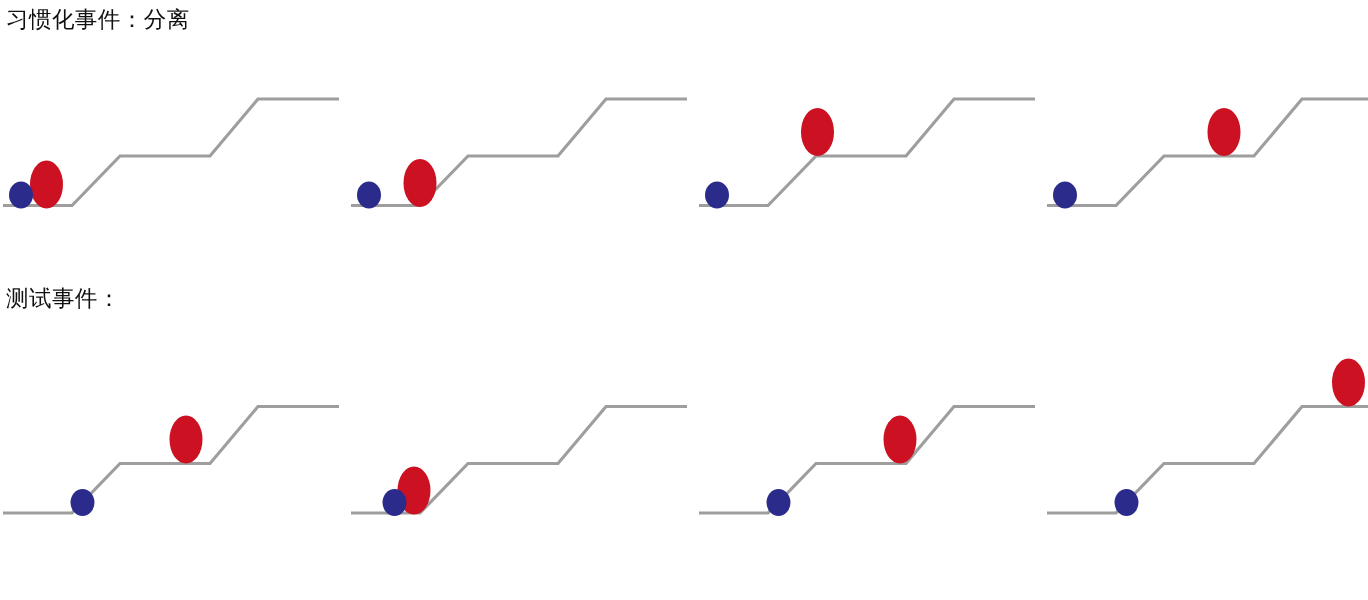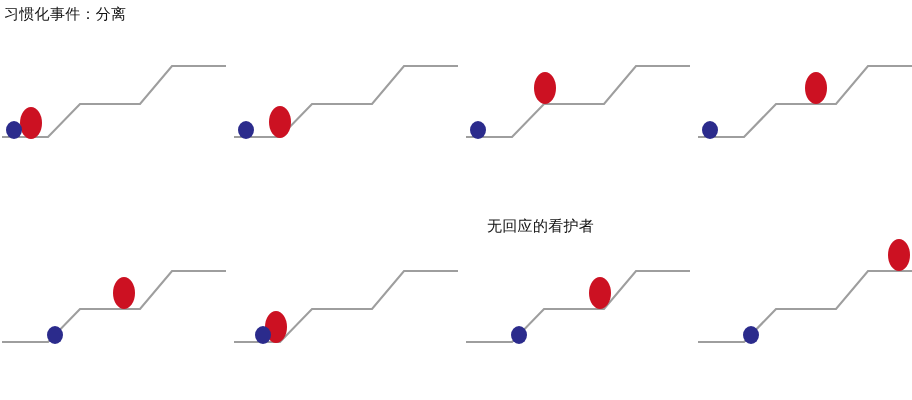--- a/index.html
+++ b/index.html
@@ -96,23 +96,23 @@
       </div>
       <div class="panel" style="left: 696px;">
         <svg viewBox="0 0 228 130">
           <polyline class="stair-path" points="2,87 48,87 80,54 140,54 172,16 226,16" stroke="#9e9e9e"></polyline>
           <ellipse cx="120" cy="38" rx="11" ry="16" fill="#cc1122"></ellipse>
           <ellipse cx="14" cy="80" rx="8" ry="9" fill="#2b2b8c"></ellipse>
         </svg>
       </div>
     </div>
 
+  <div class="caption" id="test-caption-line1">测试事件：</div>
 
 
-  <div class="caption" id="test-caption-right">无回应的看护者</div>
 
   <div class="panel-row" id="row-test">
       <div class="panel" style="left: 0px;">
         <svg viewBox="0 0 228 130">
           <polyline class="stair-path" points="2,87 48,87 80,54 140,54 172,16 226,16" stroke="#9e9e9e"></polyline>
           <ellipse cx="124" cy="38" rx="11" ry="16" fill="#cc1122"></ellipse>
           <ellipse cx="55" cy="80" rx="8" ry="9" fill="#2b2b8c"></ellipse>
         </svg>
       </div>
       <div class="panel" style="left: 232px;">

